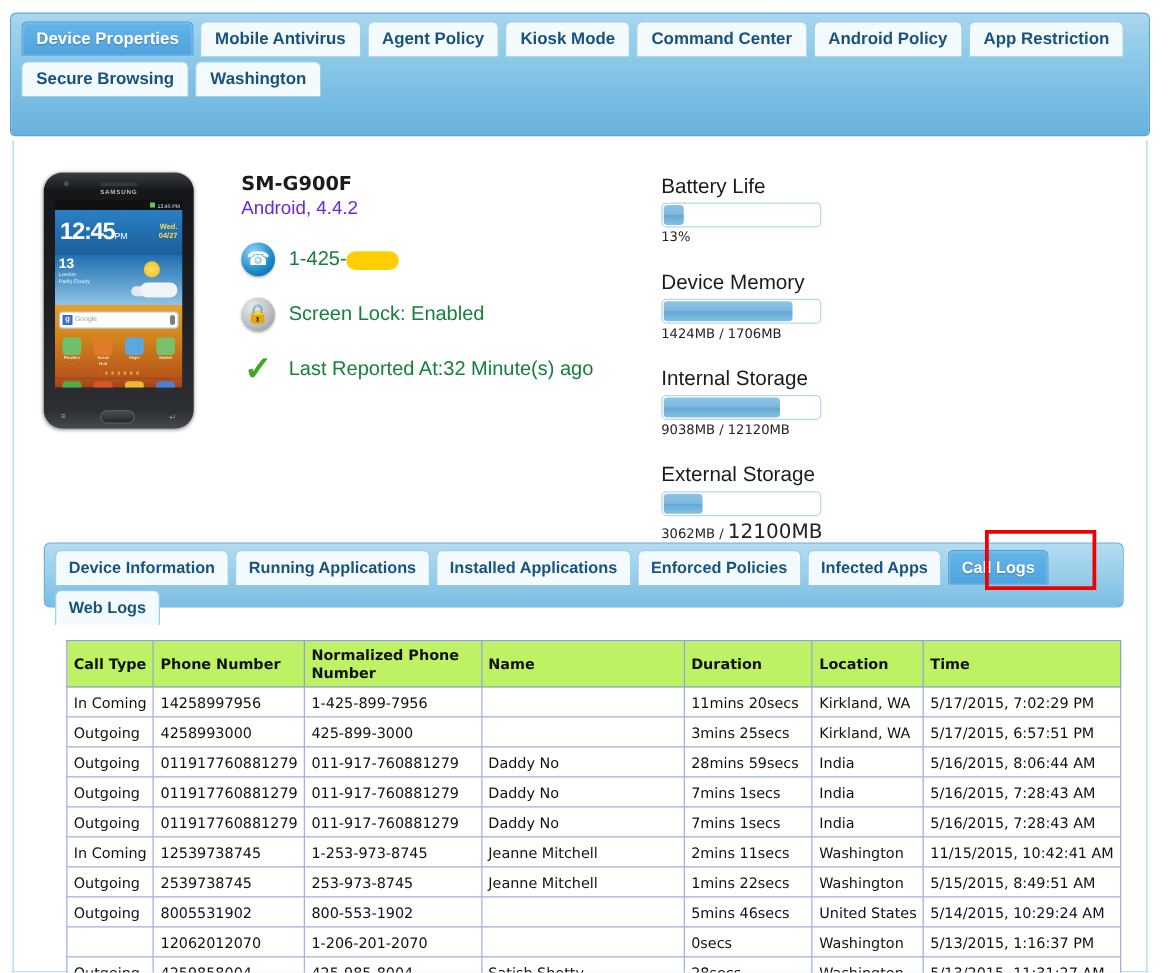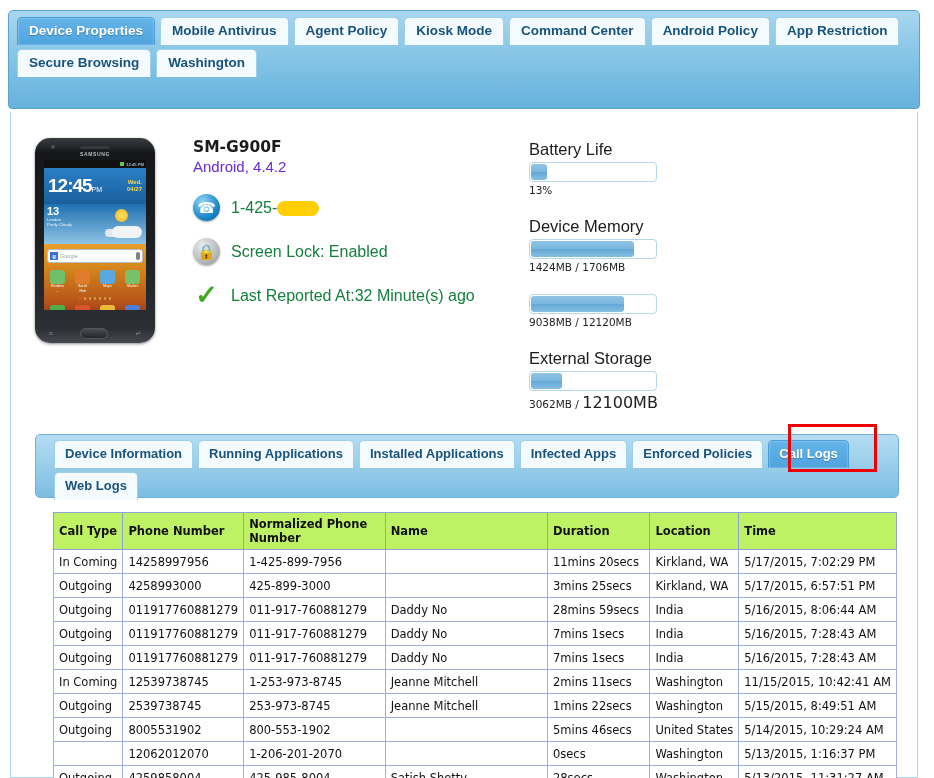--- a/index.html
+++ b/index.html
@@ -169,24 +169,24 @@
   .fill {
     height: 100%; border-radius: 3px;
     background: linear-gradient(to bottom, #8fc4e4 0%, #7bb8de 48%, #63a8d6 52%, #86bfe2 100%);
   }
   .gauge-value { font-size: 10.5px; color: #222; margin-top: 2px;
                  font-family: "DejaVu Sans", sans-serif; }
   .gauge-value .big { font-size: 16px; }
 
   
   .innerpanel {
-    position: absolute; left: 24px; top: 322px; width: 864px; height: 64px;
+    position: absolute; left: 24px; top: 322px; width: 864px; height: 52px;
     background: linear-gradient(to bottom, #b4dcf1 0%, #9ed1ec 40%, #7bbde3 100%);
     border: 1px solid #6fb2da; border-radius: 5px;
-    padding: 5px 0 0 18px;
+    padding: 5px 0 0 8px;
   }
   .innerpanel .tab { font-size: 13px; padding: 6px 10px 7px 10px; }
   .redbox {
     position: absolute; left: 788px; top: 424px; width: 89px; height: 48px;
     border: 3px solid #ee0000; pointer-events: none;
   }
 
   
   .tablewrap { position: absolute; left: 42px; top: 400px; width: 844px; }
   table { border-collapse: collapse; width: 844px; font-size: 11.5px; color: #111;
@@ -354,42 +354,43 @@
             <div class="gauge-value">13%</div>
           </div>
           <div class="gauge">
             <div class="gauge-label">Device Memory</div>
             <div class="track">
               <div class="fill" style="width: 83%;"></div>
             </div>
             <div class="gauge-value">1424MB / 1706MB</div>
           </div>
           <div class="gauge">
+            <div class="gauge-label">Internal Storage</div>
             <div class="track">
               <div class="fill" style="width: 75%;"></div>
             </div>
             <div class="gauge-value">9038MB / 12120MB</div>
           </div>
           <div class="gauge">
             <div class="gauge-label">External Storage</div>
             <div class="track">
               <div class="fill" style="width: 25%;"></div>
             </div>
             <div class="gauge-value">3062MB / <span class="big">12100MB</span></div>
           </div>
         </div>
     </div>
 
     <div class="innerpanel">
       <div class="tabrow" id="itr1">
           <div class="tab">Device Information</div>
           <div class="tab">Running Applications</div>
           <div class="tab">Installed Applications</div>
+          <div class="tab">Enforced Policies</div>
           <div class="tab">Infected Apps</div>
-          <div class="tab">Enforced Policies</div>
           <div class="tab active">Call Logs</div>
         </div>
       <div class="tabrow" id="itr2">
           <div class="tab">Web Logs</div>
         </div>
     </div>
 
     <div class="tablewrap">
       <table>
         <thead>

